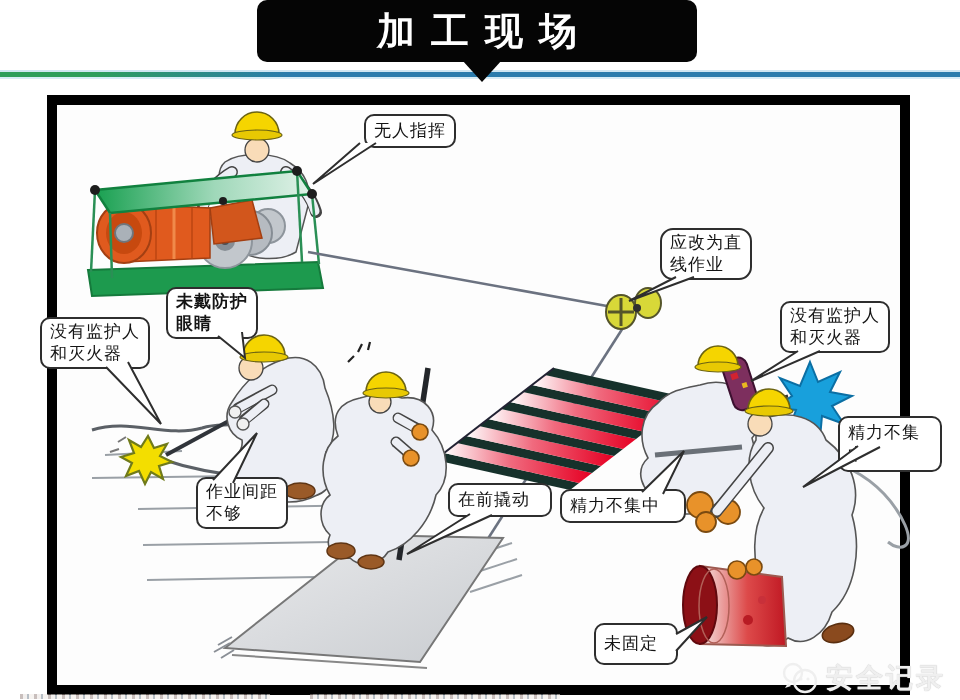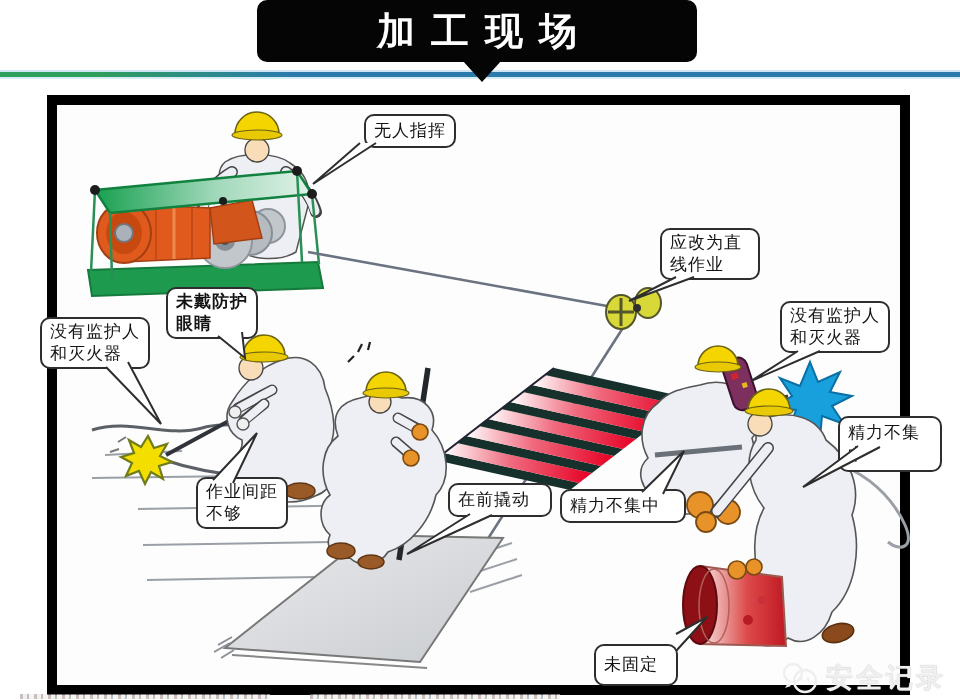--- a/index.html
+++ b/index.html
@@ -266,34 +266,34 @@
     <ellipse cx="700" cy="605" rx="17" ry="39" fill="#8c1016" stroke="#60090e" stroke-width="2"></ellipse>
     <ellipse cx="714" cy="606" rx="15" ry="37" fill="none" stroke="#b26058" stroke-width="1.5"></ellipse>
     <circle cx="748" cy="620" r="5" fill="#b81b24"></circle>
     <circle cx="762" cy="600" r="4" fill="#c8303a"></circle>
     <circle cx="737" cy="570" r="9" fill="#e8922a" stroke="#7a4a10" stroke-width="1.6"></circle>
     <circle cx="754" cy="567" r="8" fill="#e8922a" stroke="#7a4a10" stroke-width="1.6"></circle>
   </g>
 </svg>
 
 <div class="callout single" style="left:345px;top:114px;width:92px;margin-left:19px;">无人指挥</div>
-<div class="callout" style="left:660px;top:228px;width:100px;">应改为直
+<div class="callout" style="left:660px;top:228px;width:92px;border-radius:13px;">应改为直
 线作业</div>
 <div class="callout" style="left:166px;top:287px;width:92px;font-weight:bold;">未戴防护
 眼睛</div>
 <div class="callout" style="left:40px;top:317px;width:110px;">没有监护人
 和灭火器</div>
 <div class="callout" style="left:168px;top:477px;width:92px;margin-left:28px;">作业间距
 不够</div>
 <div class="callout single" style="left:448px;top:483px;width:104px;">在前撬动</div>
 <div class="callout single" style="left:560px;top:489px;width:126px;">精力不集中</div>
 <div class="callout" style="left:780px;top:301px;width:110px;">没有监护人
 和灭火器</div>
 <div class="callout single" style="left:838px;top:416px;width:104px;">精力不集中</div>
-<div class="callout single" style="left:594px;top:644px;width:84px;padding:8px 8px;">未固定</div>
+<div class="callout single" style="left:594px;top:623px;width:84px;padding:8px 8px;">未固定</div>
 
 <svg class="tails-svg" viewBox="0 0 960 700">
   <g fill="#ffffff" stroke="#2e2e2e" stroke-width="2">
     <path d="M360,143 L313,184 L376,143"></path>
     <path d="M676,277 L629,301 L694,277"></path>
     <path d="M218,336 L245,358 L242,332"></path>
     <path d="M106,367 L161,424 L128,362"></path>
     <path d="M213,480 L257,433 L233,483"></path>
     <path d="M470,514 L407,554 L492,515"></path>
     <path d="M642,492 L684,451 L663,494"></path>

